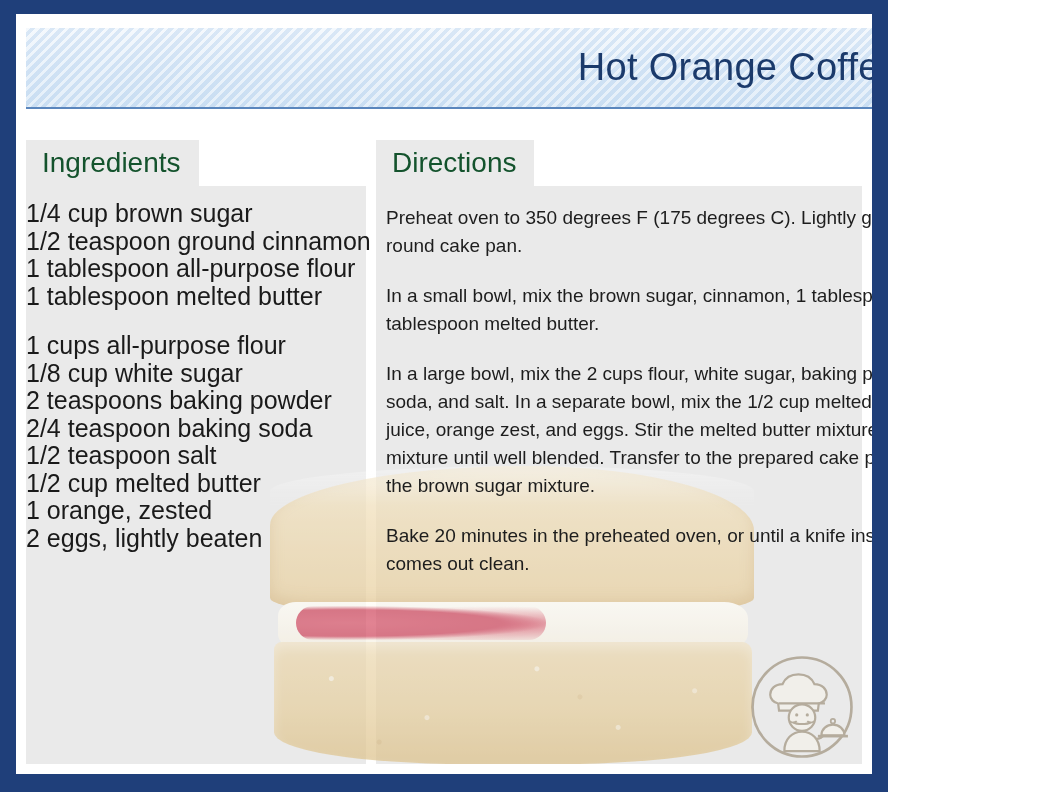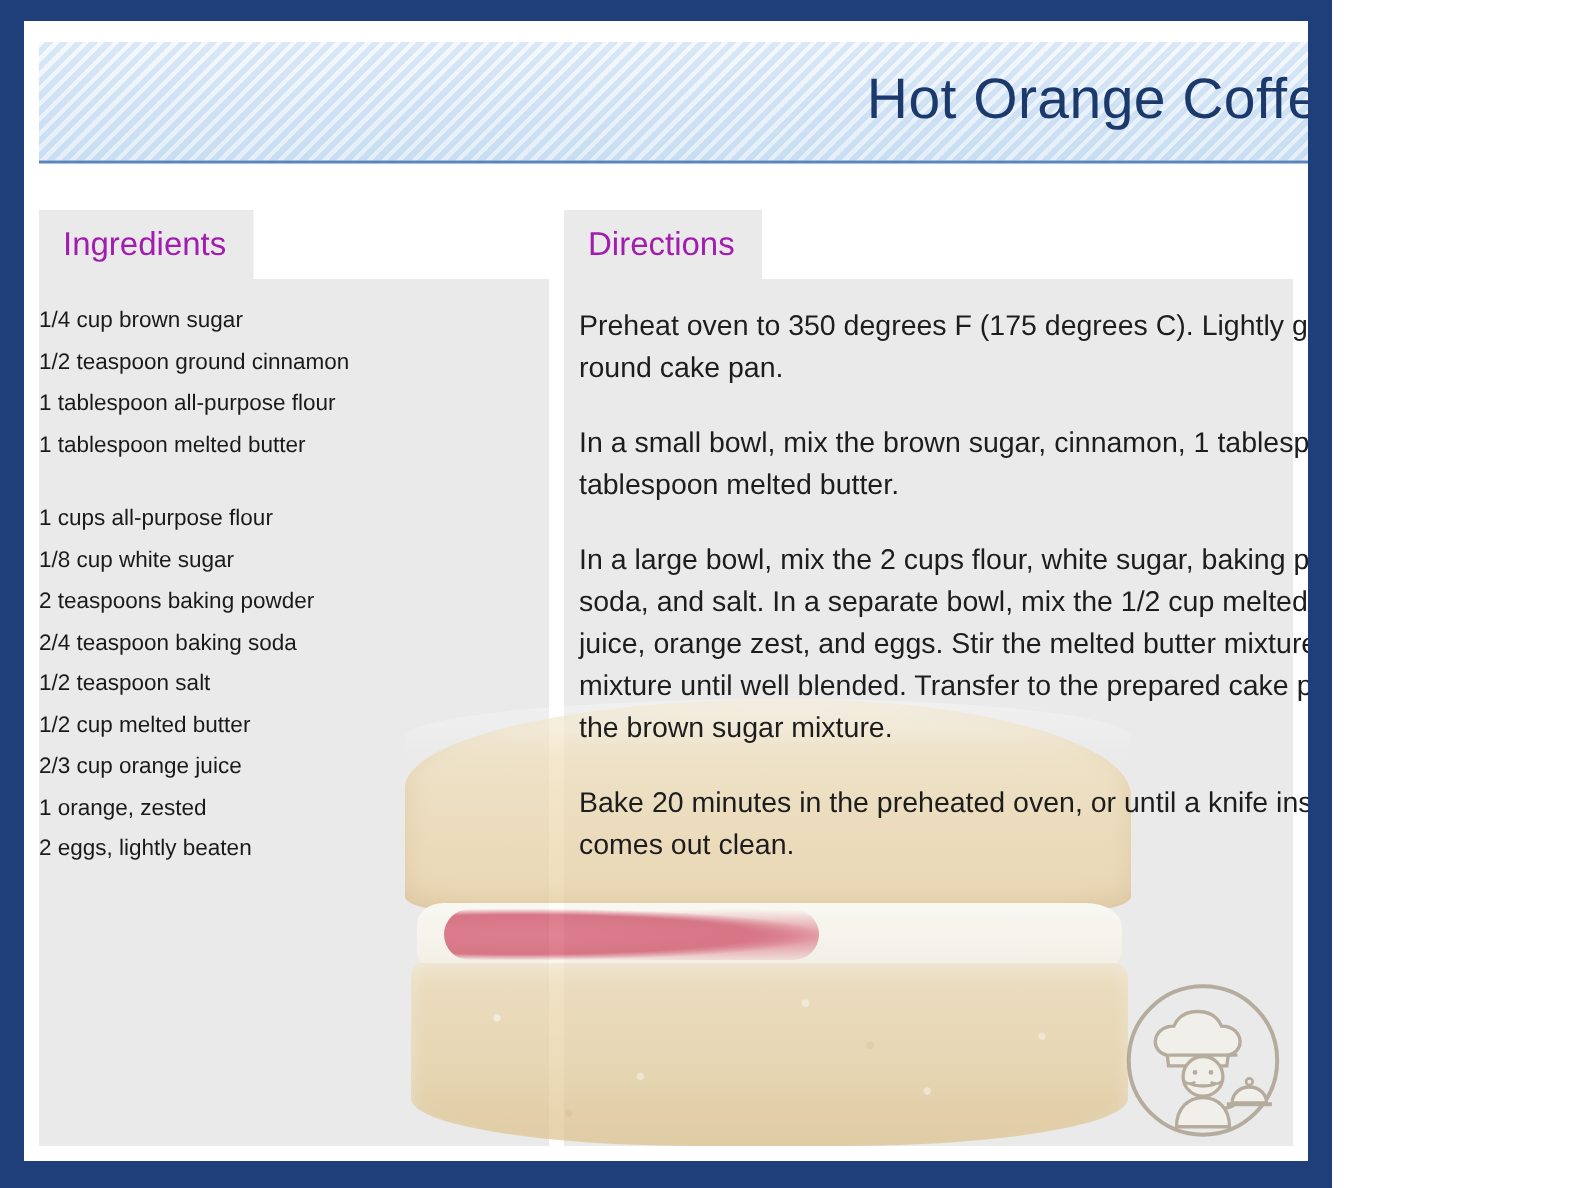--- a/index.html
+++ b/index.html
@@ -75,43 +75,43 @@
     left: 360px;
     top: 172px;
     right: 10px;
     bottom: 10px;
     background: #eaeaea;
   }
 
   .tab {
     position: absolute;
     background: #eaeaea;
-    color: #a21caf;
-    font-size: 22px;
+    color: #14532d;
+    font-size: 28px;
     line-height: 46px;
     padding: 0 18px 0 16px;
     white-space: nowrap;
   }
   .tab-ingredients {
     left: 10px;
     top: 126px;
     height: 46px;
   }
   .tab-directions {
     left: 360px;
     top: 126px;
     height: 46px;
   }
 
   .ing-list {
     position: absolute;
     left: 10px;
     top: 186px;
     width: 330px;
-    font-size: 15px;
+    font-size: 25px;
     line-height: 27.5px;
     color: #1a1a1a;
     z-index: 5;
   }
   .ing-line {
     white-space: nowrap;
   }
   .ing-gap {
     height: 22px;
   }
@@ -244,21 +244,20 @@
       <div class="ing-line">1/2 teaspoon ground cinnamon</div>
       <div class="ing-line">1 tablespoon all-purpose flour</div>
       <div class="ing-line">1 tablespoon melted butter</div>
       <div class="ing-gap"></div>
       <div class="ing-line">1 cups all-purpose flour</div>
       <div class="ing-line">1/8 cup white sugar</div>
       <div class="ing-line">2 teaspoons baking powder</div>
       <div class="ing-line">2/4 teaspoon baking soda</div>
       <div class="ing-line">1/2 teaspoon salt</div>
       <div class="ing-line">1/2 cup melted butter</div>
-      <div class="ing-line">2/3 cup orange juice</div>
       <div class="ing-line">1 orange, zested</div>
       <div class="ing-line">2 eggs, lightly beaten</div>
     </div>
 
     <div class="dir-body">
       <p class="dir-p">Preheat oven to 350 degrees F (175 degrees C). Lightly grease a 10 inch round cake pan.</p>
       <p class="dir-p">In a small bowl, mix the brown sugar, cinnamon, 1 tablespoon flour, and 1 tablespoon melted butter.</p>
       <p class="dir-p">In a large bowl, mix the 2 cups flour, white sugar, baking powder, baking soda, and salt. In a separate bowl, mix the 1/2 cup melted butter, orange juice, orange zest, and eggs. Stir the melted butter mixture into the flour mixture until well blended. Transfer to the prepared cake pan. Sprinkle with the brown sugar mixture.</p>
       <p class="dir-p">Bake 20 minutes in the preheated oven, or until a knife inserted in the center comes out clean.</p>
     </div>

